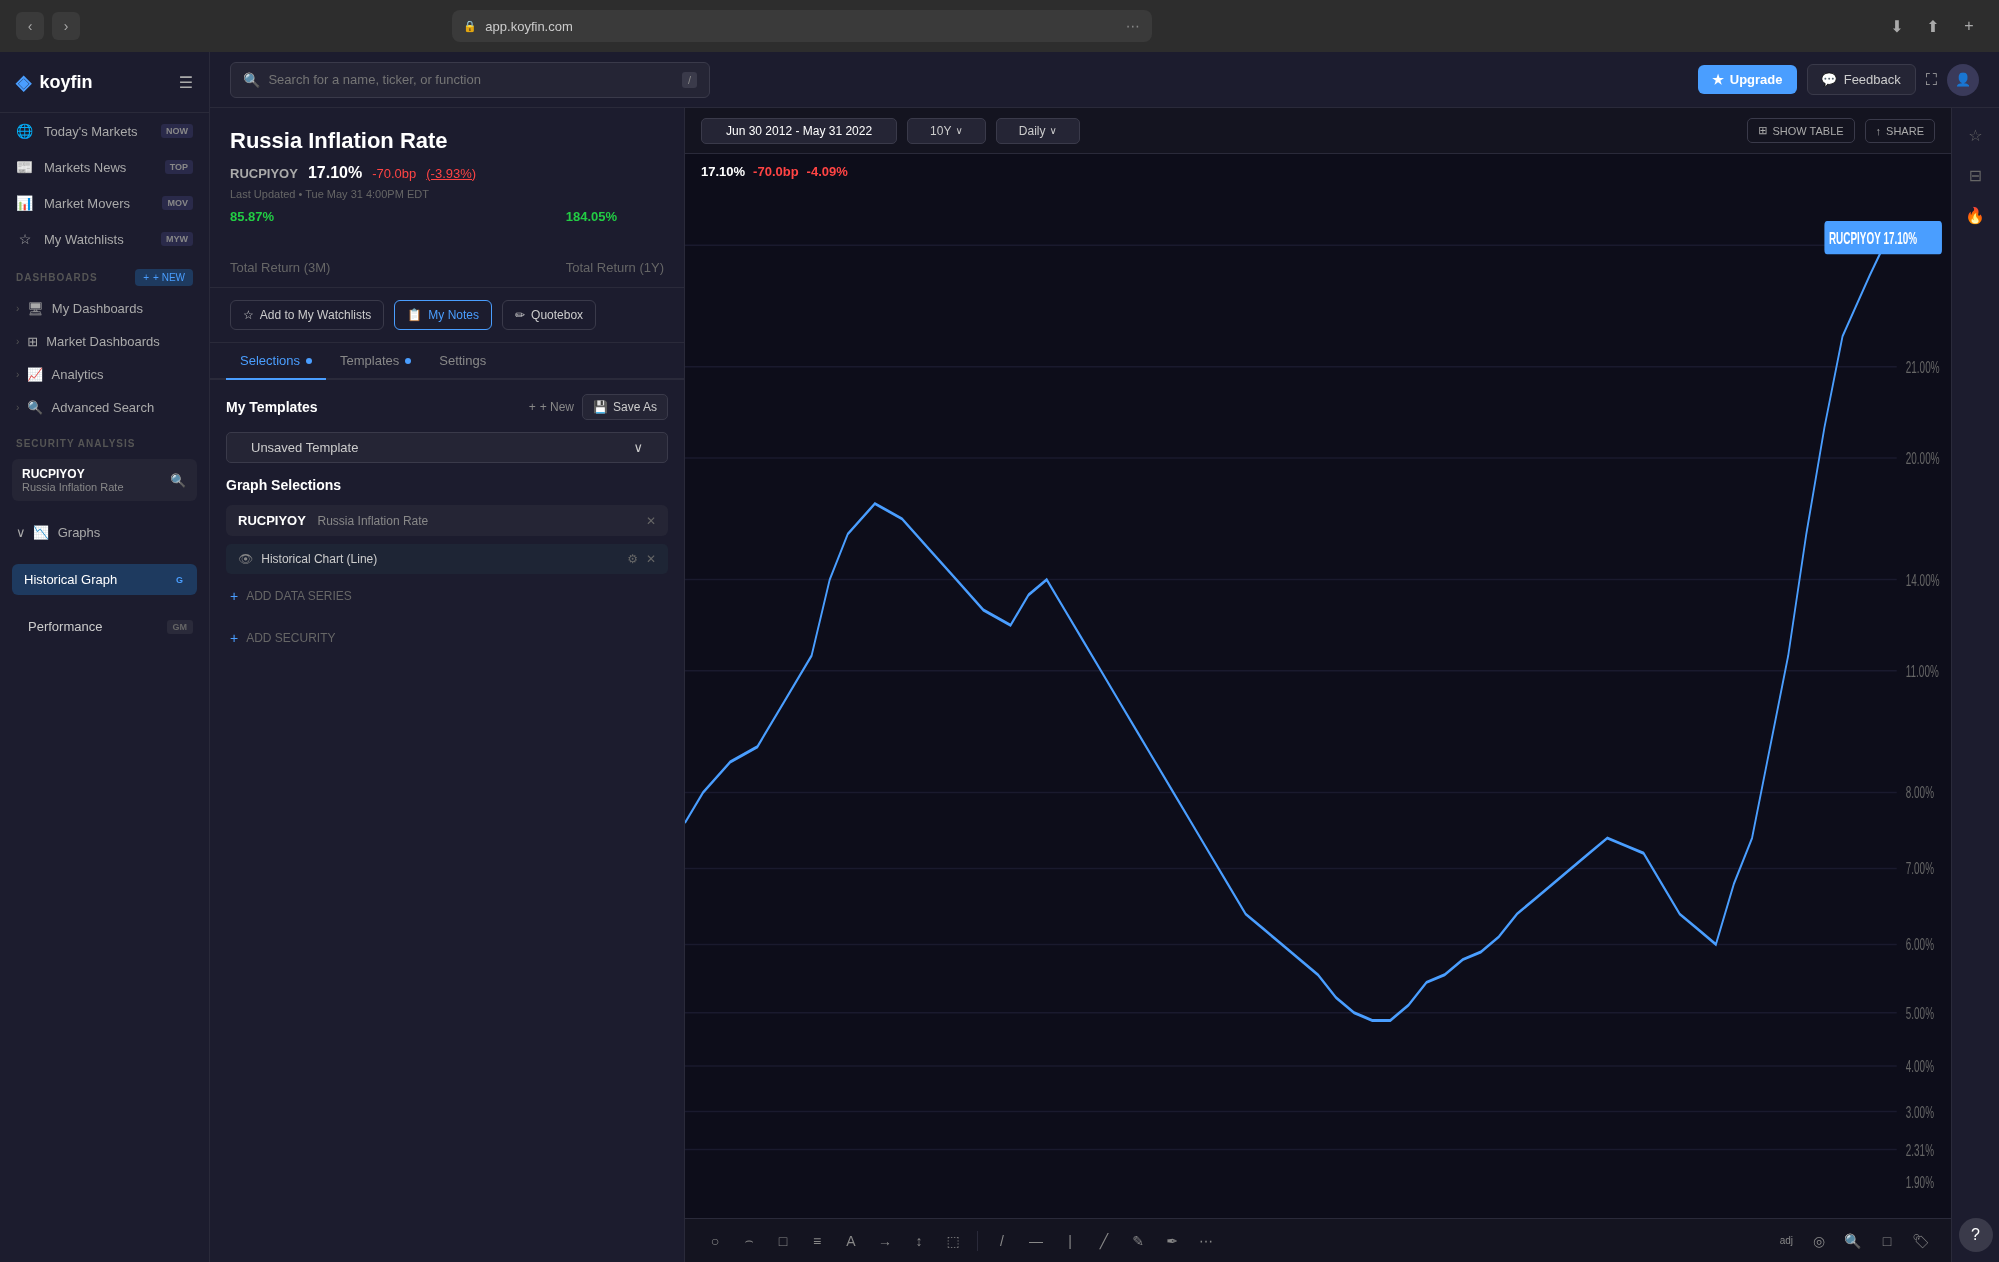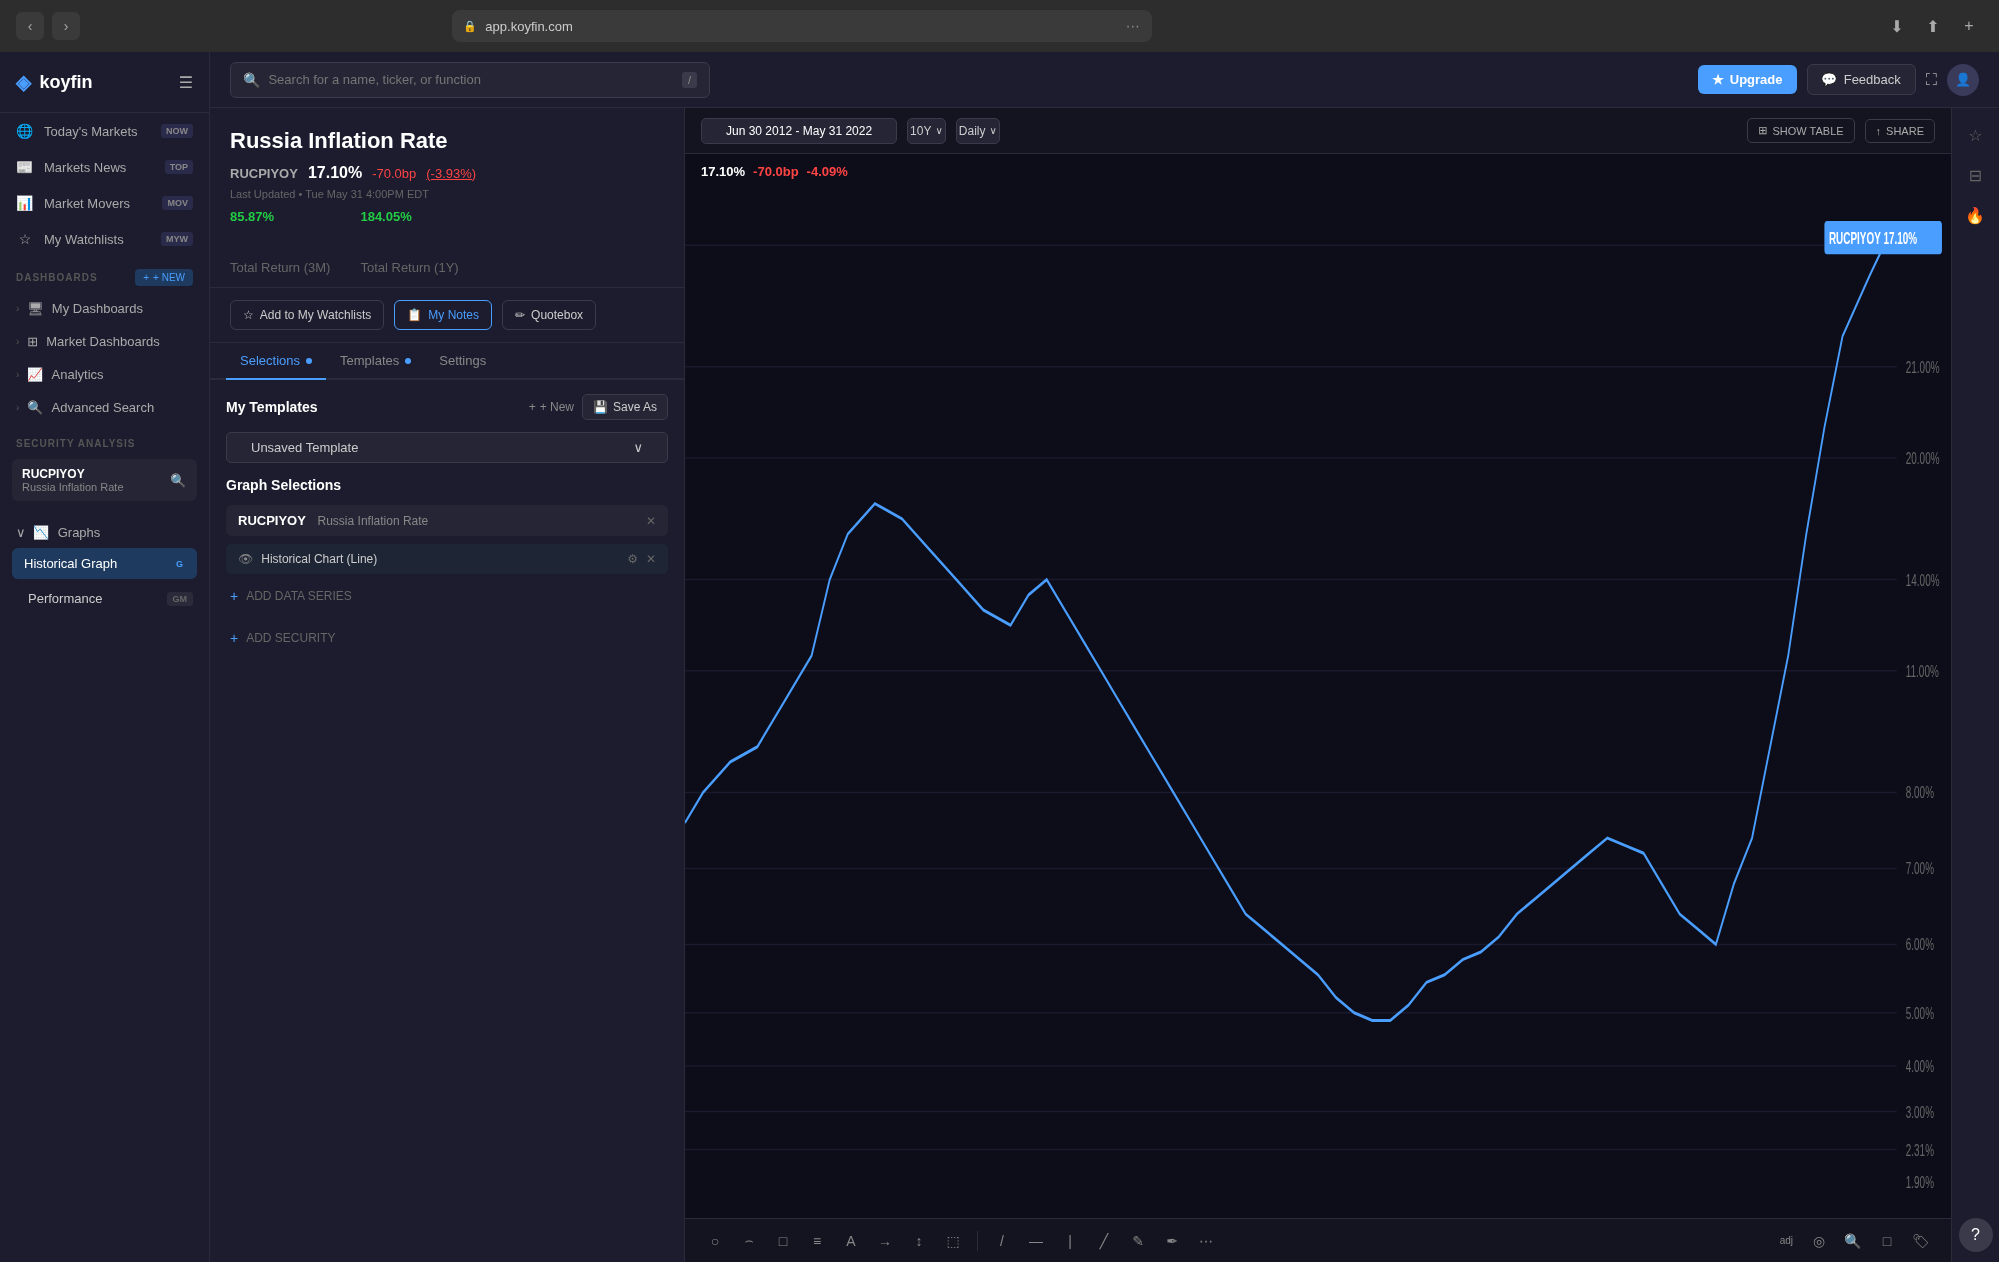--- a/index.html
+++ b/index.html
@@ -40,21 +40,21 @@
     .security-section { padding: 8px 12px; }
     .security-header { font-size: 10px; font-weight: 600; color: #555; letter-spacing: 1px; padding: 6px 4px; }
     .security-item { background: #252535; border-radius: 6px; padding: 8px 10px; margin: 4px 0; display: flex; align-items: center; justify-content: space-between; }
     .security-ticker { color: #fff; font-size: 12px; font-weight: 600; }
     .security-name { color: #888; font-size: 11px; }
     .search-icon-btn { color: #888; cursor: pointer; font-size: 13px; }
 
     .graphs-section { padding: 4px 16px; }
     .graphs-header { display: flex; align-items: center; gap: 8px; padding: 8px 0; color: #aaa; font-size: 13px; cursor: pointer; }
     .graph-item { display: flex; align-items: center; justify-content: space-between; padding: 8px 0 8px 12px; cursor: pointer; }
-    .graph-item.active { background: #1e3a5f; border-radius: 6px; padding-left: 12px; margin: 0 -4px; padding-right: 8px; }
+    .graph-item.active { background: #1e3a5f; border-radius: 6px; padding-left: 12px; margin: 16px -4px; padding-right: 8px; }
     .graph-item-label { color: #ccc; font-size: 13px; }
     .graph-item.active .graph-item-label { color: #fff; }
     .graph-shortcut { background: #1e3a5f; color: #4a9eff; font-size: 9px; padding: 2px 6px; border-radius: 3px; font-weight: 600; }
     .graph-shortcut.dark { background: #2a2a3a; color: #666; }
 
     
     .main { flex: 1; display: flex; flex-direction: column; overflow: hidden; background: #141420; }
 
     
     .top-bar { height: 56px; background: #1c1c2e; display: flex; align-items: center; padding: 0 20px; gap: 12px; border-bottom: 1px solid #2a2a3a; flex-shrink: 0; }
@@ -120,21 +120,21 @@
     .series-close { color: #666; cursor: pointer; font-size: 12px; background: none; border: none; }
 
     .add-row { display: flex; align-items: center; gap: 8px; padding: 8px 4px; color: #666; font-size: 12px; cursor: pointer; }
     .add-plus { color: #4a9eff; font-size: 14px; }
 
     
     .chart-area { flex: 1; display: flex; flex-direction: column; background: #0d0d1a; position: relative; }
 
     .chart-toolbar { height: 46px; background: #141420; border-bottom: 1px solid #2a2a3a; display: flex; align-items: center; padding: 0 16px; gap: 10px; flex-shrink: 0; }
     .date-range-btn { background: #252535; border: 1px solid #3a3a4a; color: #fff; border-radius: 5px; padding: 5px 24px; font-size: 12px; cursor: pointer; }
-    .period-btn { background: #252535; border: 1px solid #3a3a4a; color: #ccc; border-radius: 5px; padding: 5px 2px; font-size: 12px; cursor: pointer; display: flex; align-items: center; gap: 4px; }
+    .period-btn { background: #252535; border: 1px solid #3a3a4a; color: #ccc; border-radius: 5px; padding: 5px 22px; font-size: 12px; cursor: pointer; display: flex; align-items: center; gap: 4px; }
     .toolbar-right { margin-left: auto; display: flex; align-items: center; gap: 10px; }
     .show-table-btn { background: none; border: 1px solid #3a3a4a; color: #aaa; border-radius: 5px; padding: 5px 10px; font-size: 11px; cursor: pointer; display: flex; align-items: center; gap: 5px; }
     .share-btn { background: none; border: 1px solid #3a3a4a; color: #aaa; border-radius: 5px; padding: 5px 10px; font-size: 11px; cursor: pointer; display: flex; align-items: center; gap: 5px; }
 
     
     .chart-canvas { flex: 1; position: relative; overflow: hidden; }
     .chart-svg { width: 100%; height: 100%; }
     .chart-value-display { position: absolute; left: 16px; top: 10px; display: flex; align-items: center; gap: 8px; font-size: 13px; font-weight: 600; }
     .cv-main { color: #fff; }
     .cv-bp { color: #ff4444; }
@@ -295,21 +295,21 @@
             <div class="ticker-price">
               <span class="ticker-sym">RUCPIYOY</span>
               <span class="price-val">17.10%</span>
               <span class="price-change-neg">-70.0bp</span>
               <span class="price-change-pct-neg">(-3.93%)</span>
             </div>
           </div>
           <div style="margin-top:4px;">
             <span class="last-updated">Last Updated • Tue May 31 4:00PM EDT</span>
           </div>
-          <div style="display:flex; gap:30px; margin-top:8px;">
+          <div style="display:flex; gap:30px; margin-top:8px;justify-content:space-between;">
             <div class="return-item">
               <div class="return-val">85.87%</div>
               <div class="return-label">Total Return (3M)</div>
             </div>
             <div class="return-item">
               <div class="return-val">184.05%</div>
               <div class="return-label">Total Return (1Y)</div>
             </div>
           </div>
         </div>

